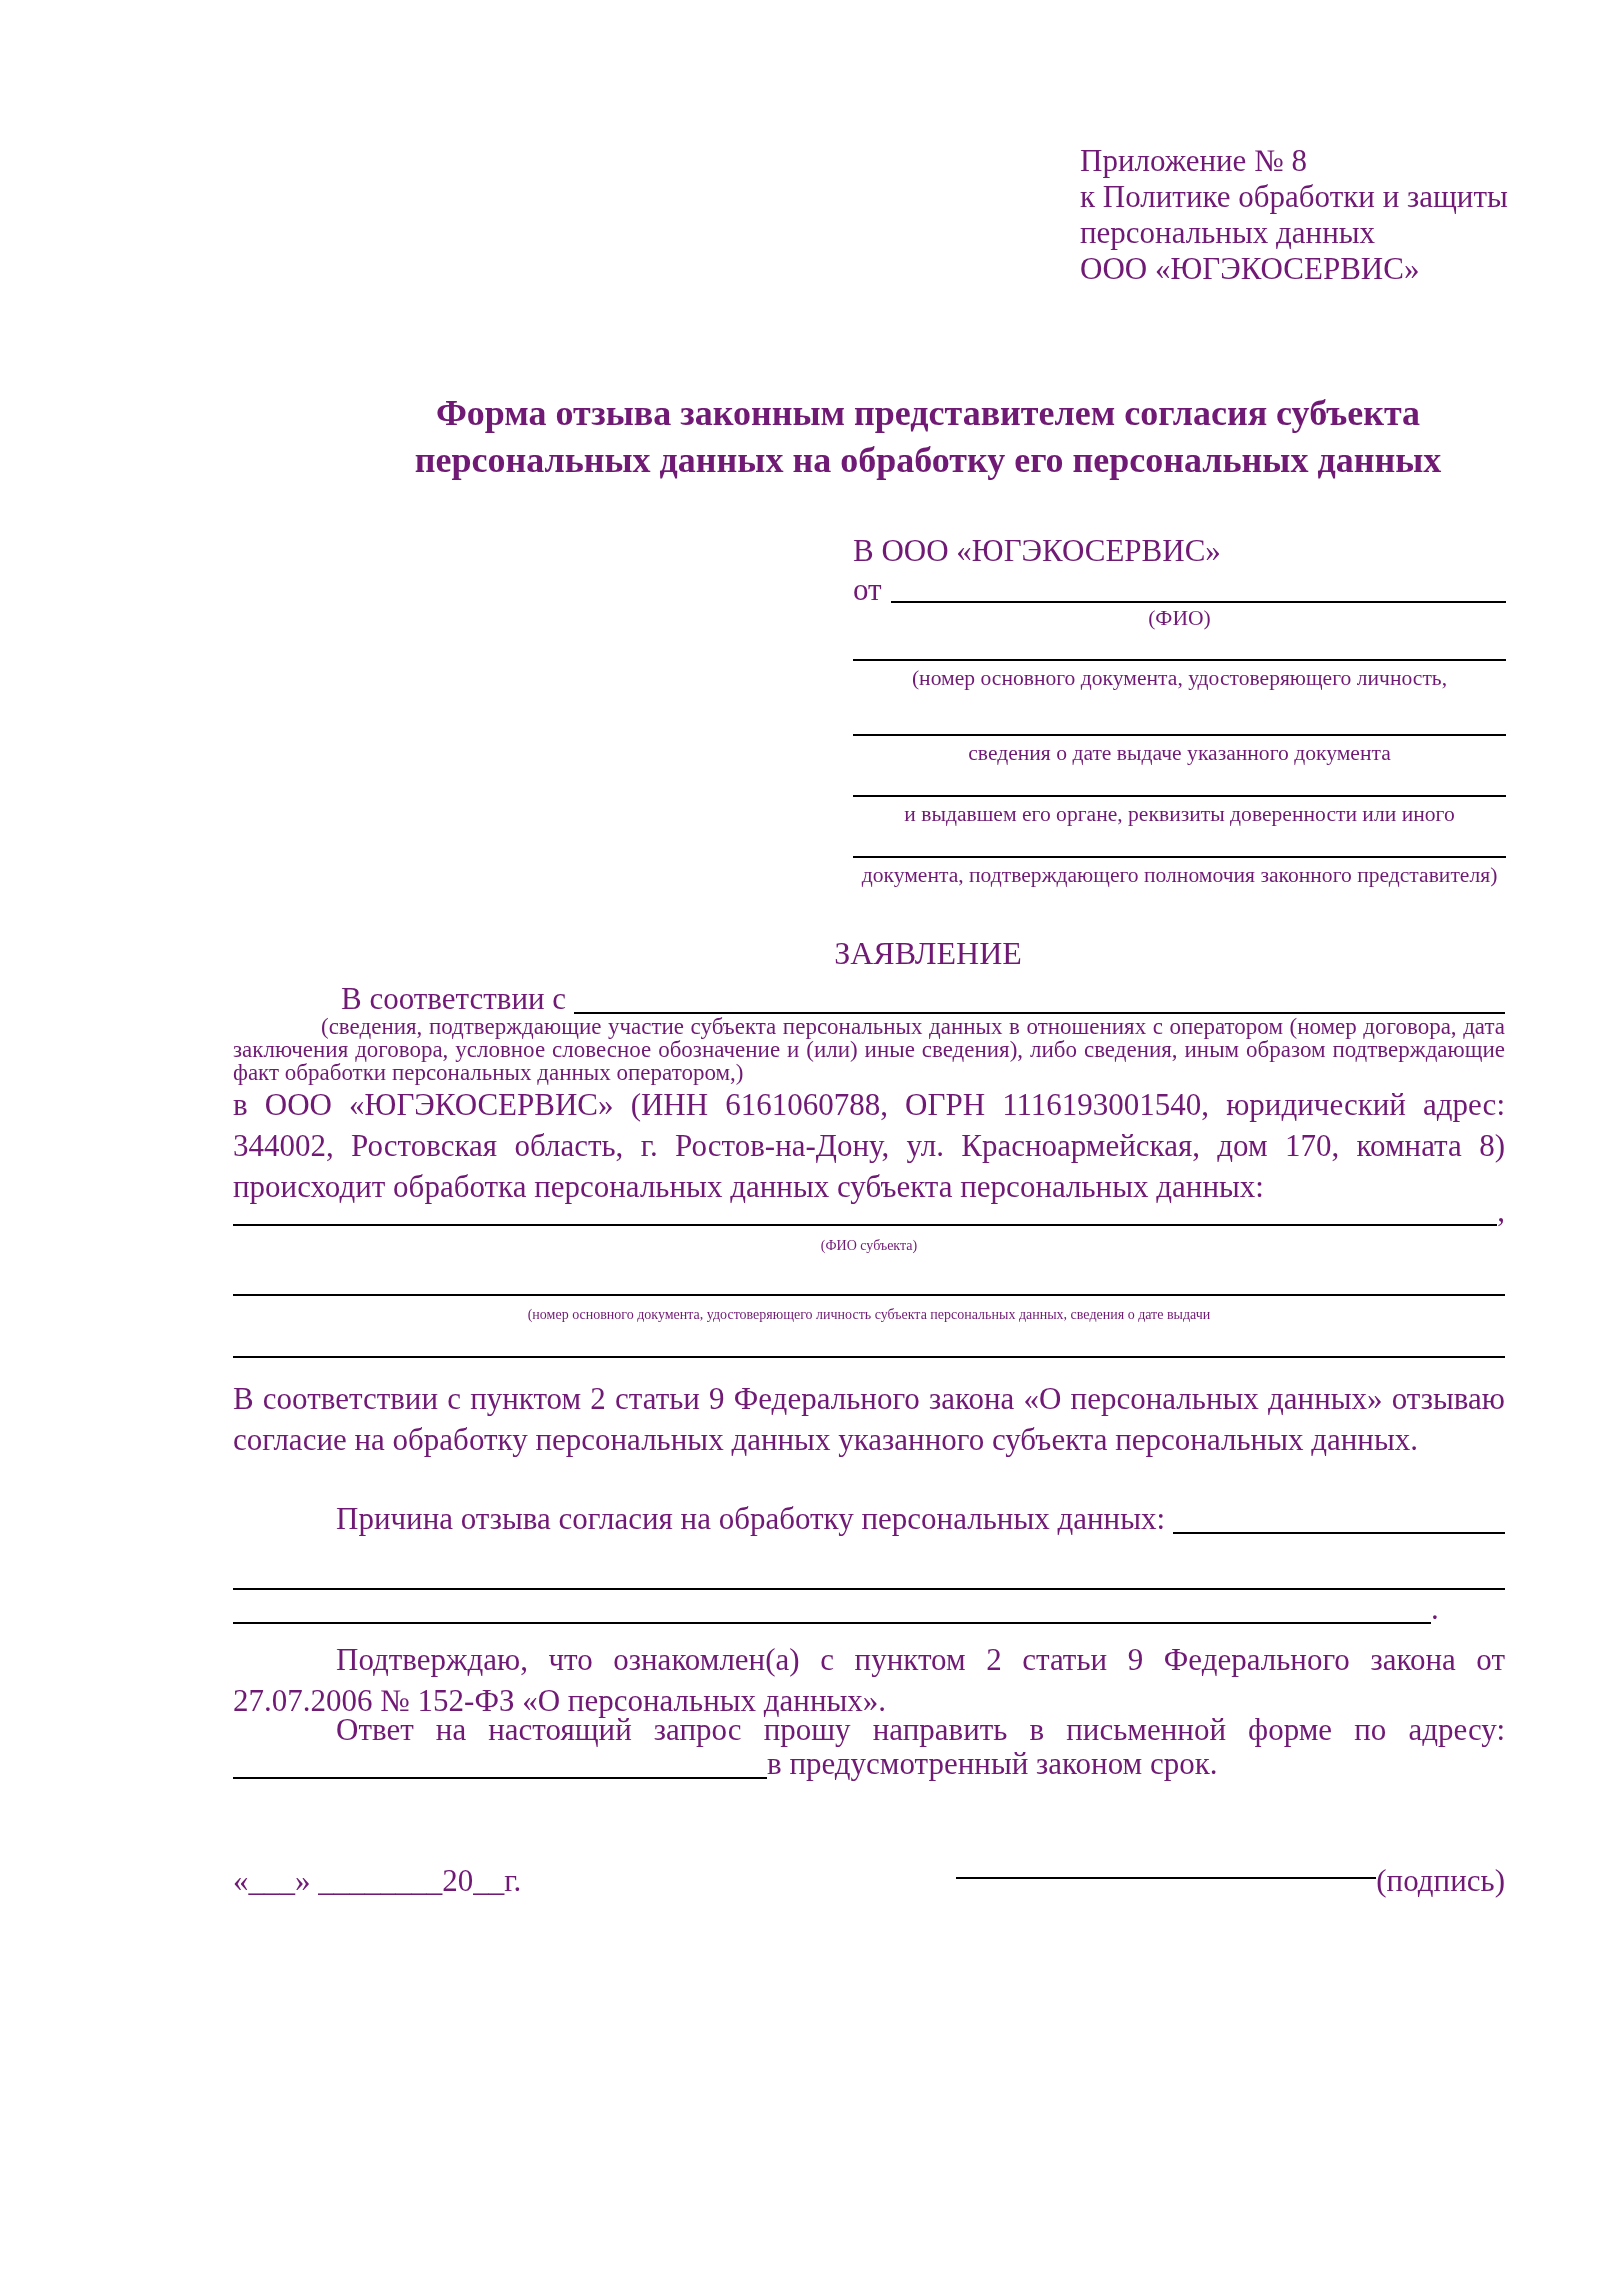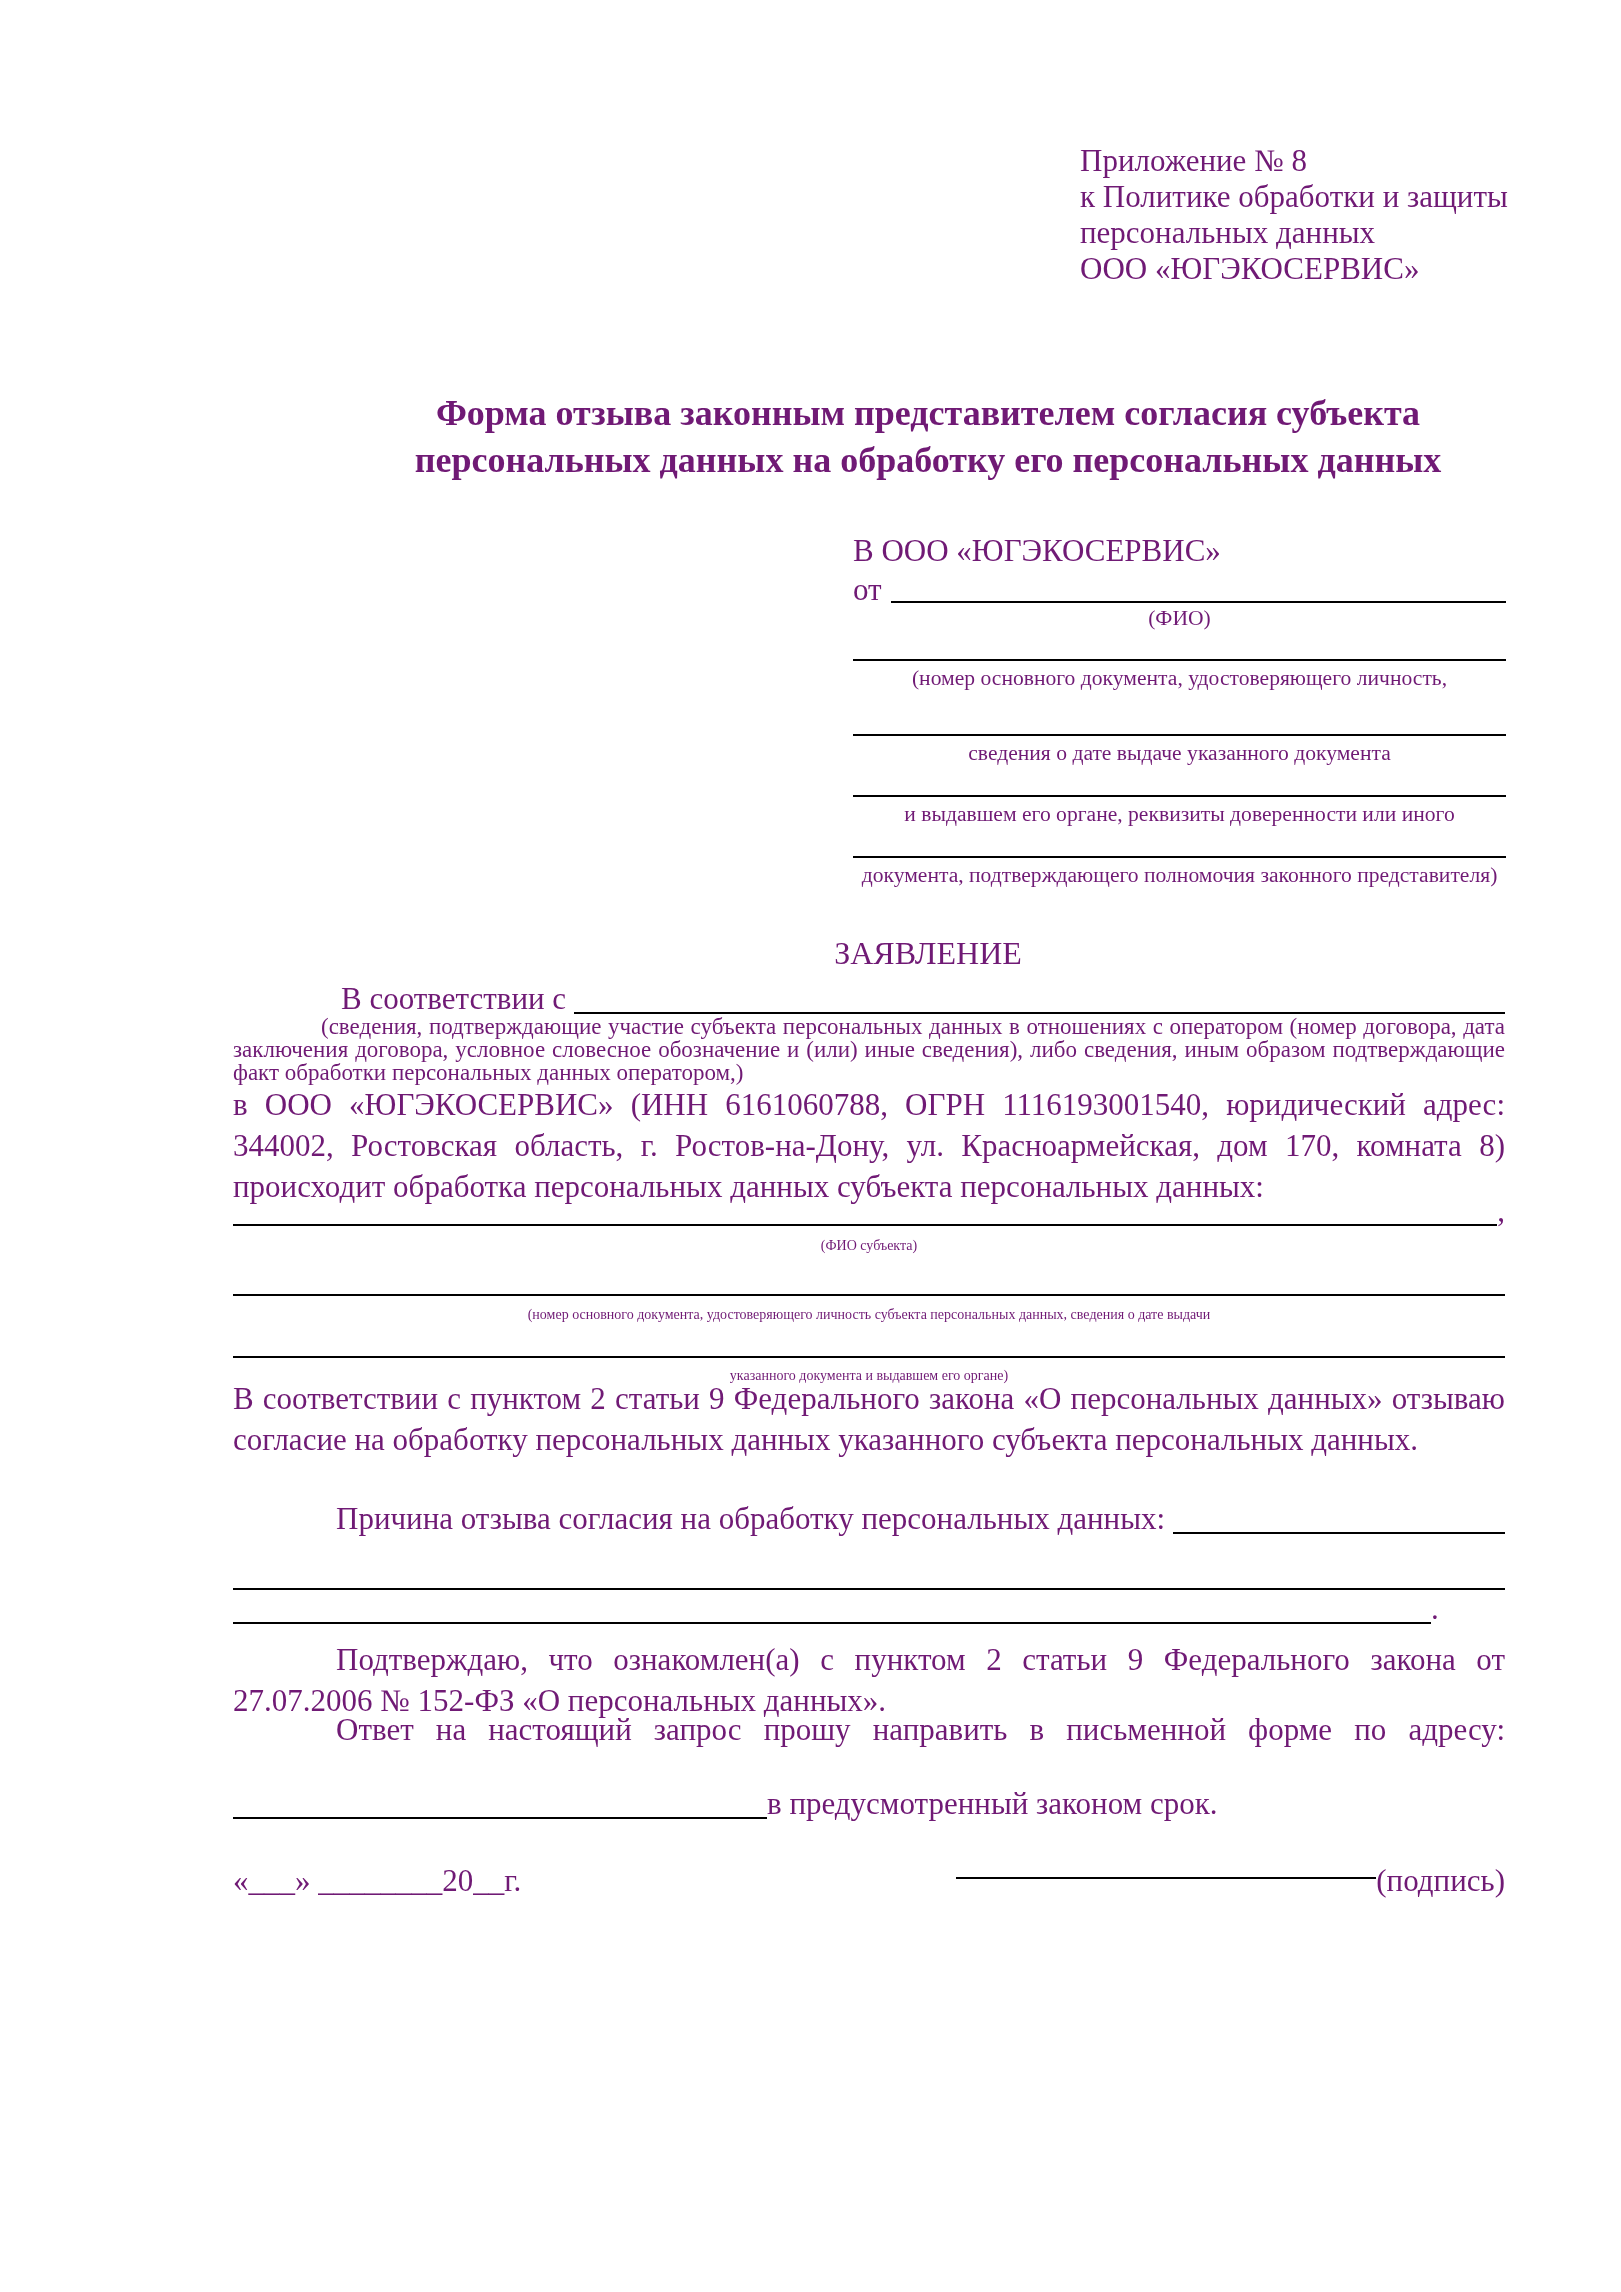--- a/index.html
+++ b/index.html
@@ -65,21 +65,21 @@
   #reason-row { left:233px; top:1498px; width:1272px; padding-left:103px; box-sizing:border-box; }
   #reason-row span { padding-right:7.8px; }
 
   #ul-blank1 { left:233px; top:1588px; width:1272px; }
   #period-row { left:233px; top:1590px; width:1272px; height:39px; }
   #period-row .uline-fixed { width:1198px; border-bottom:2.9px solid #000; margin-bottom:4.9px; }
 
   #confirm-par { left:233px; top:1639px; width:1272px; text-indent:103px; }
 
   #reply-par { left:233px; top:1709px; width:1272px; text-indent:103px; text-align-last:justify; }
-  #reply-row { left:233px; top:1743px; width:1272px;margin-top:40px; }
+  #reply-row { left:233px; top:1743px; width:1272px; }
   #reply-row .uline-fixed { width:534px; border-bottom:2.9px solid #000; margin-bottom:4.9px; }
 
   #footer { left:233px; top:1860px; width:1272px; display:flex; align-items:flex-end; justify-content:space-between; }
   #sig-group { display:flex; align-items:center; width:549px; }
 </style>
 </head>
 <body>
 
 <div class="page">
 
@@ -127,21 +127,20 @@
   <div class="abs row body-text" id="subject-fio-row">
     <div class="fill"></div>
     <span>,</span>
   </div>
   <div class="abs small-text" id="cap-subject-fio">(ФИО субъекта)</div>
 
   <div class="abs uline" id="ul-s2"></div>
   <div class="abs small-text" id="cap-s1">(номер основного документа, удостоверяющего личность субъекта персональных данных, сведения о дате выдачи</div>
 
   <div class="abs uline" id="ul-s3"></div>
-  <div class="abs small-text" id="cap-s2">указанного документа и выдавшем его органе)</div>
 
   <div class="abs body-text justify" id="withdraw-par">В соответствии с пунктом 2 статьи 9 Федерального закона «О персональных данных» отзываю согласие на обработку персональных данных указанного субъекта персональных данных.</div>
 
   <div class="abs row body-text" id="reason-row">
     <span>Причина отзыва согласия на обработку персональных данных:</span>
     <div class="fill"></div>
   </div>
 
   <div class="abs uline" id="ul-blank1"></div>
   <div class="abs row body-text" id="period-row">

